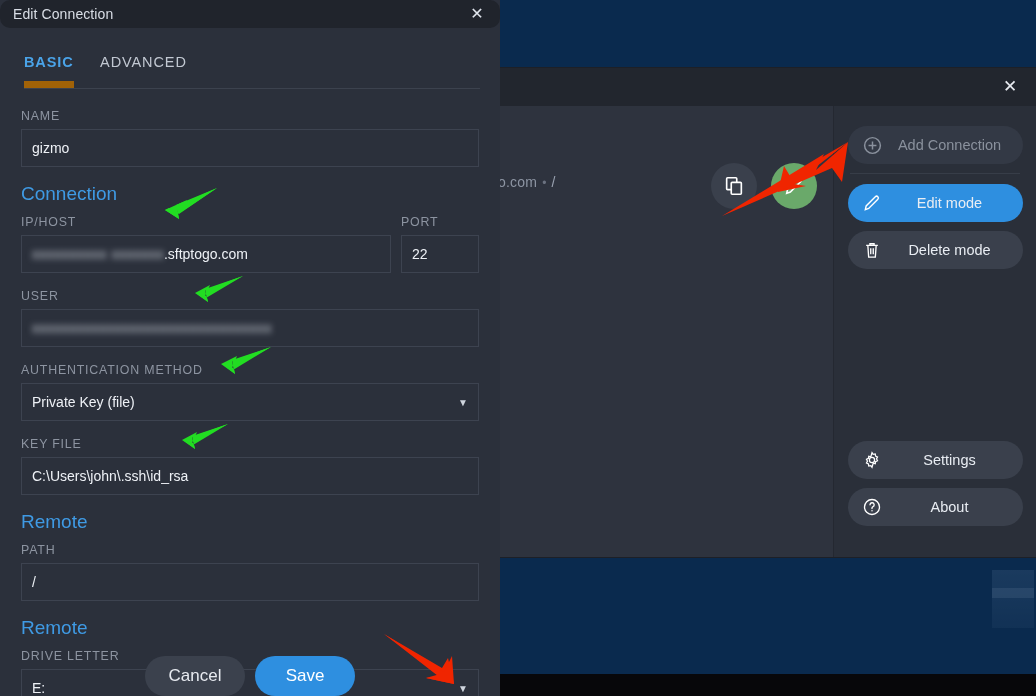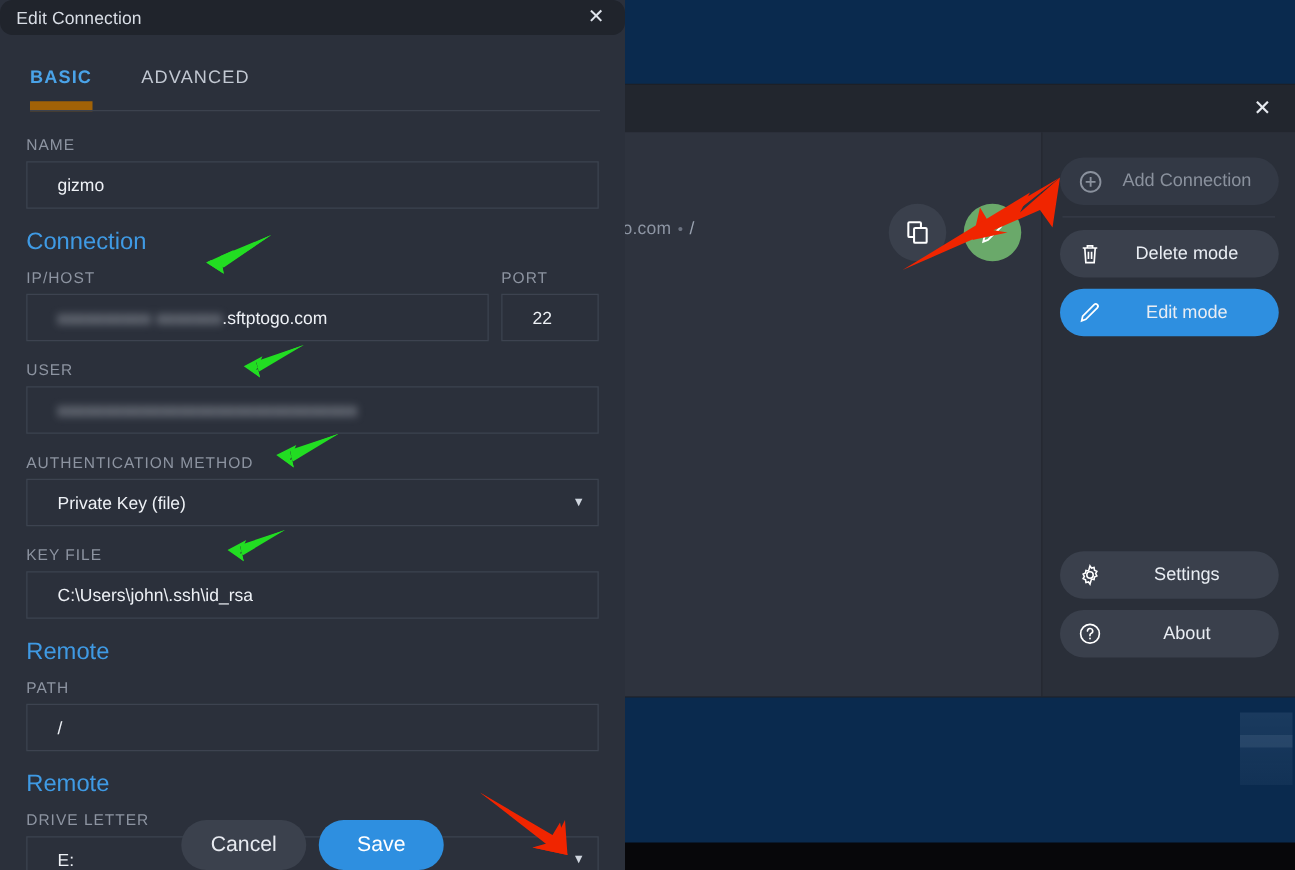--- a/index.html
+++ b/index.html
@@ -123,35 +123,35 @@
     width: 20px; height: 20px; color:#dfe4ec; font-size: 16px;
     line-height: 20px; text-align:center; cursor:pointer;
   }
 
   .tabs { position: relative; margin-top: 25px; padding-left: 24px; }
   .tab {
     display:inline-block; font-size: 14.5px; font-weight: bold;
     letter-spacing: .9px; padding-bottom: 11px; cursor:pointer;
   }
   .tab.active { color: #4aa3e8; border-bottom: 8px solid #a16207; }
-  .tab.inactive { color: #c2c8d2; font-weight: normal; margin-left: 35px; }
+  .tab.inactive { color: #c2c8d2; font-weight: normal; margin-left: 22px; }
   .tab-rule {
     position:absolute; left: 24px; right: 20px; bottom: 0;
     height: 1px; background: #3c424e;
   }
 
   .form { padding: 0 21px; margin-top: 20px; }
   .fld-label {
     color: #8d94a1; font-size: 12.4px; letter-spacing: .8px;
     margin-bottom: 6px; text-transform: uppercase;
   }
   .fld-box {
     position: relative; height: 38px; border: 1px solid #3d4350;
     background: #2b303b; display:flex; align-items:center;
-    padding: 0 24px; color: #eef1f6; font-size: 14px;
+    padding: 0 10px; color: #eef1f6; font-size: 14px;
     margin-bottom: 16px; cursor: text;
   }
   .fld-box.select { cursor: pointer; }
   .caret {
     position:absolute; right: 10px; top: 50%; transform: translateY(-50%);
     color:#cfd5de; font-size: 10px;
   }
   .section-h {
     color: #3f9ae4; font-size: 19px; font-weight: normal;
     margin: 4px 0 10px 0;
@@ -227,37 +227,37 @@
             <svg width="21" height="21" viewBox="0 0 24 24" fill="none" stroke="#8a919d" stroke-width="1.7">
               <circle cx="12" cy="12" r="9"></circle>
                 <path d="M12 7.5v9M7.5 12h9"></path>
             </svg>
           </span>
           <span class="sb-label">Add Connection</span>
         </div>
 
         <div class="side-divider"></div>
 
+        <div class="side-btn primary">
+          <span class="sb-icon">
+            <svg width="20" height="20" viewBox="0 0 24 24" fill="none" stroke="#ffffff" stroke-width="1.7">
+              <path d="M4 20l1-4.5L16 4.5a2 2 0 0 1 3 3L8 18.5 4 20z"></path>
+            </svg>
+          </span>
+          <span class="sb-label">Edit mode</span>
+        </div>
+
         <div class="side-btn">
           <span class="sb-icon">
             <svg width="20" height="20" viewBox="0 0 24 24" fill="none" stroke="#ffffff" stroke-width="1.6">
               <path d="M5 6.5h14M9.5 6.5V4.5h5v2M7 6.5l1 14h8l1-14"></path>
               <path d="M10.5 10v7M13.5 10v7"></path>
             </svg>
           </span>
           <span class="sb-label">Delete mode</span>
-        </div>
-
-        <div class="side-btn primary">
-          <span class="sb-icon">
-            <svg width="20" height="20" viewBox="0 0 24 24" fill="none" stroke="#ffffff" stroke-width="1.7">
-              <path d="M4 20l1-4.5L16 4.5a2 2 0 0 1 3 3L8 18.5 4 20z"></path>
-            </svg>
-          </span>
-          <span class="sb-label">Edit mode</span>
         </div>
 
         <div class="side-bottom">
           <div class="side-btn">
             <span class="sb-icon">
               <svg width="20" height="20" viewBox="0 0 24 24" fill="none" stroke="#ffffff" stroke-width="1.5">
                 <circle cx="12" cy="12" r="3.1"></circle>
                 <path d="M12 3.2l1.4 2.1 2.5-.5.4 2.5 2.3 1.1-1.2 2.2 1.2 2.2-2.3 1.1-.4 2.5-2.5-.5L12 20.8l-1.4-2.1-2.5.5-.4-2.5-2.3-1.1 1.2-2.2-1.2-2.2 2.3-1.1.4-2.5 2.5.5z"></path>
               </svg>
             </span>

